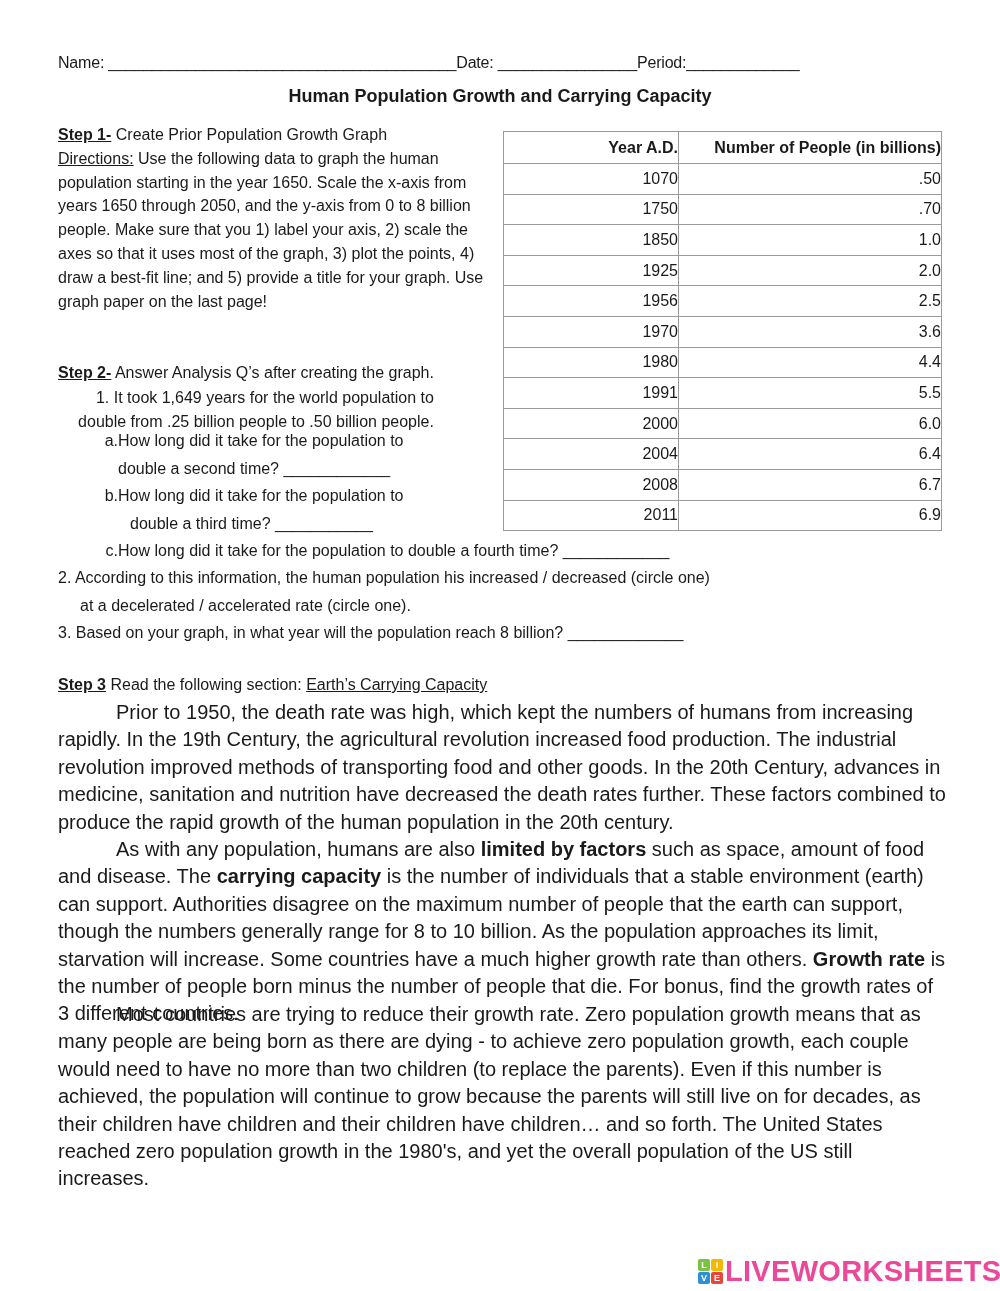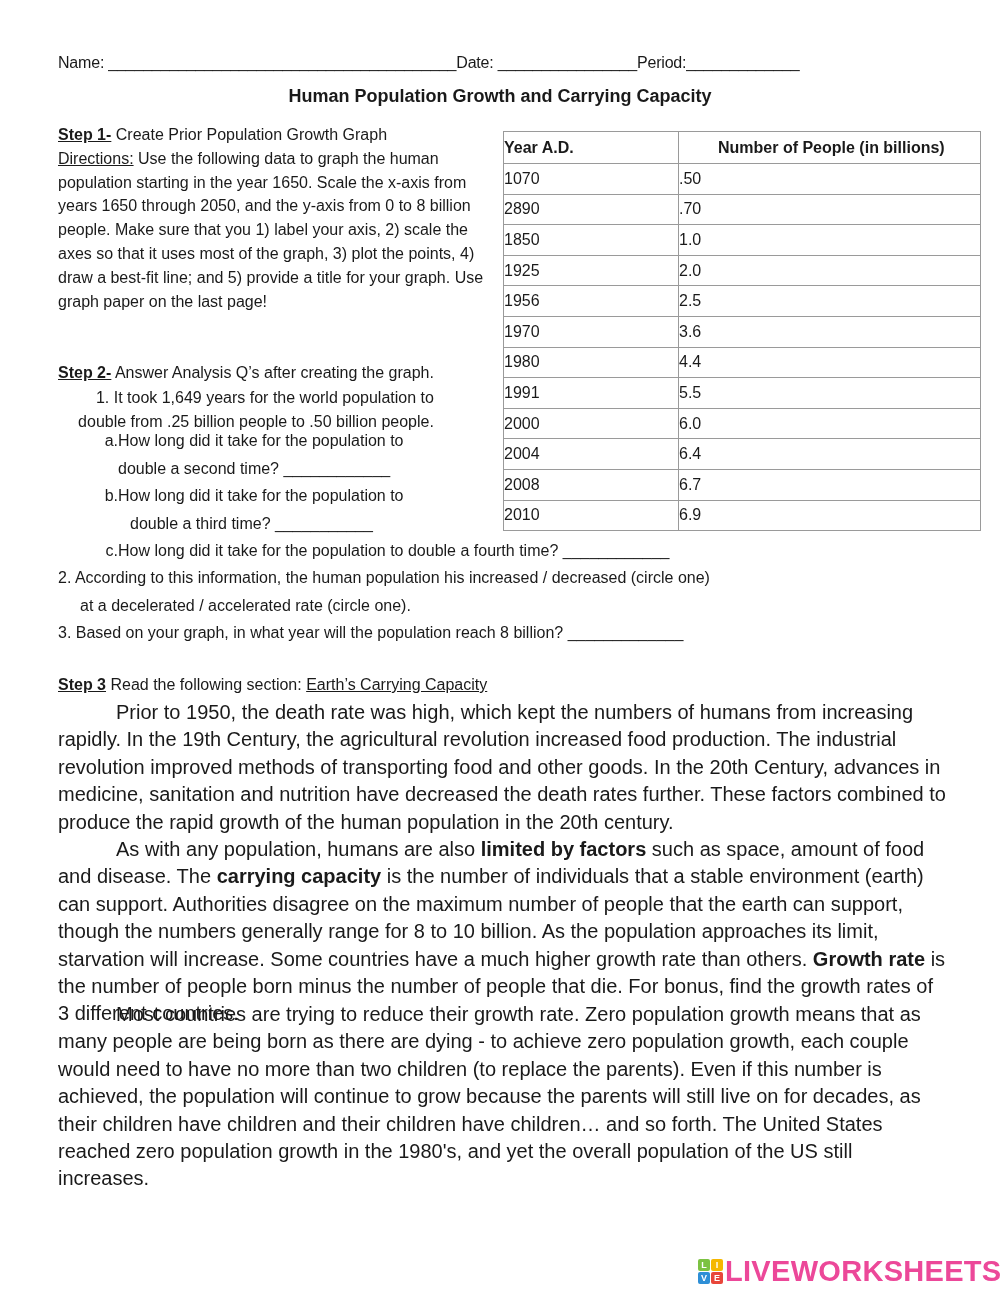--- a/index.html
+++ b/index.html
@@ -5,24 +5,24 @@
   html, body { margin:0; padding:0; background:#ffffff; }
   body { width:1000px; height:1291px; position:relative; overflow:hidden;
          font-family:"Liberation Sans", sans-serif; color:#1a1a1a; }
   .abs { position:absolute; }
   .hdr { left:58px; top:54px; font-size:16px; white-space:nowrap; letter-spacing:-0.2px; }
   .title { left:0; width:1000px; top:86px; text-align:center; font-size:18px; font-weight:bold; }
   .left-block { left:58px; top:123px; width:440px; font-size:16px; line-height:23.8px; }
   .u { text-decoration:underline; }
   .b { font-weight:bold; }
   table.data { position:absolute; left:503px; top:131px; border-collapse:collapse; font-size:16px; }
-  table.data th, table.data td { border:1.5px solid #9a9a9a; text-align:left; height:29.6px; padding:0; }
+  table.data th, table.data td { border:1.5px solid #9a9a9a; text-align:right; height:29.6px; padding:0; }
   table.data th { font-weight:bold; height:31px; }
   table.data .c1 { width:174px; }
-  table.data .c2 { width:262px;padding-left:39px; }
+  table.data .c2 { width:262px; }
   .q { font-size:16px; white-space:nowrap;text-align:right; }
   .step2 { left:58px; top:361px; line-height:24.5px; }
   .sub { left:88px; }
   .para { left:58px; width:890px; font-size:20px; line-height:27.4px; }
   .indent { display:inline-block; width:58px; }
   .logo { left:698px; top:1255px; display:flex; align-items:center; }
   .logo-grid { display:grid; grid-template-columns:12px 12px; grid-template-rows:12px 12px; gap:1px; margin-right:2px; }
   .logo-grid span { font-size:9px; font-weight:bold; color:#fff; display:flex; align-items:center; justify-content:center; border-radius:2px; }
   .logo-text { font-size:29px; font-weight:bold; color:#ec4899; letter-spacing:0.3px; }
 </style>
@@ -45,21 +45,21 @@
       <th class="c1">Year A.D.</th>
       <th class="c2">Number of People (in billions)</th>
     </tr>
   </thead>
   <tbody>
     <tr>
         <td>1070</td>
         <td>.50</td>
       </tr>
     <tr>
-        <td>2890</td>
+        <td>1750</td>
         <td>.70</td>
       </tr>
     <tr>
         <td>1850</td>
         <td>1.0</td>
       </tr>
     <tr>
         <td>1925</td>
         <td>2.0</td>
       </tr>
@@ -85,21 +85,21 @@
       </tr>
     <tr>
         <td>2004</td>
         <td>6.4</td>
       </tr>
     <tr>
         <td>2008</td>
         <td>6.7</td>
       </tr>
     <tr>
-        <td>2010</td>
+        <td>2011</td>
         <td>6.9</td>
       </tr>
   </tbody>
 </table>
 
 <div class="abs q step2">
   <span class="u b">Step 2-</span><span> Answer Analysis Q’s after creating the graph.</span><br>
   <span>1. It took 1,649 years for the world population to</span><br>
   <span>double from .25 billion people to .50 billion people.</span>
 </div>

